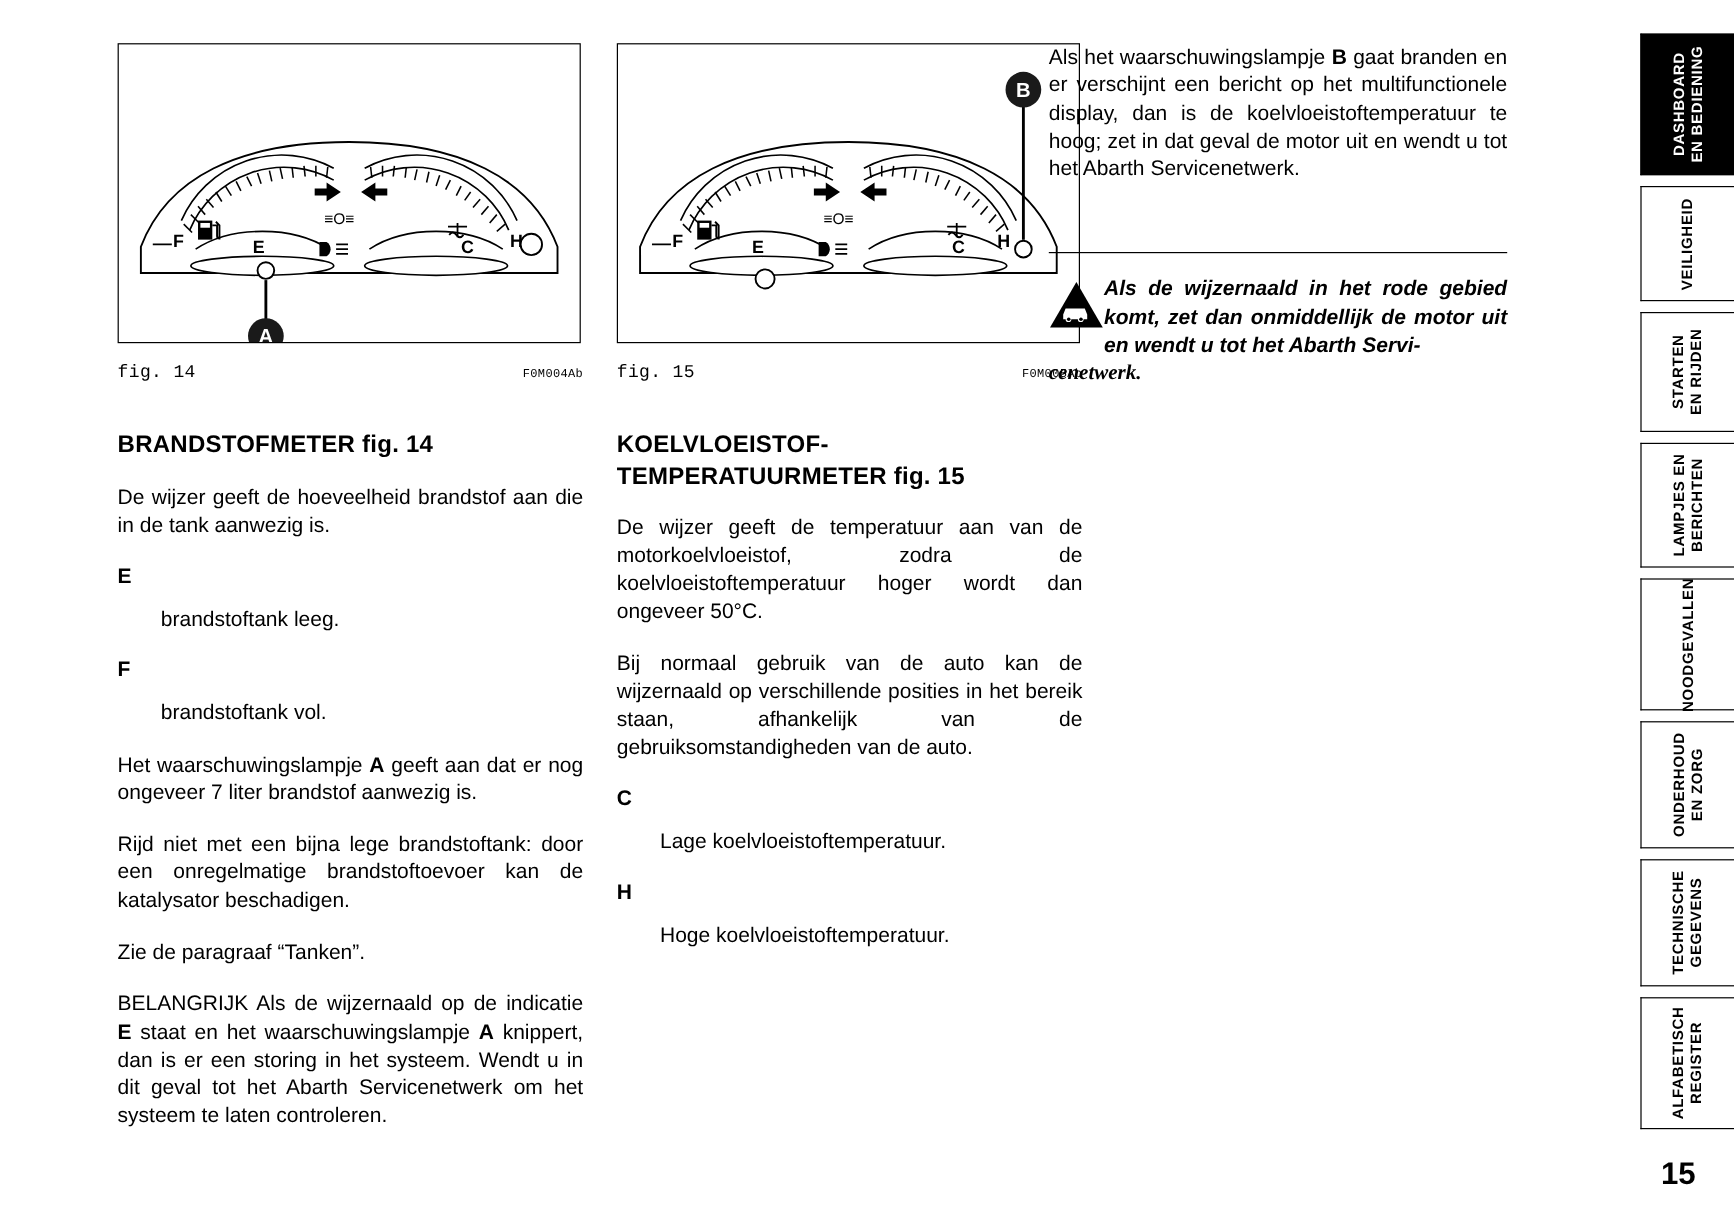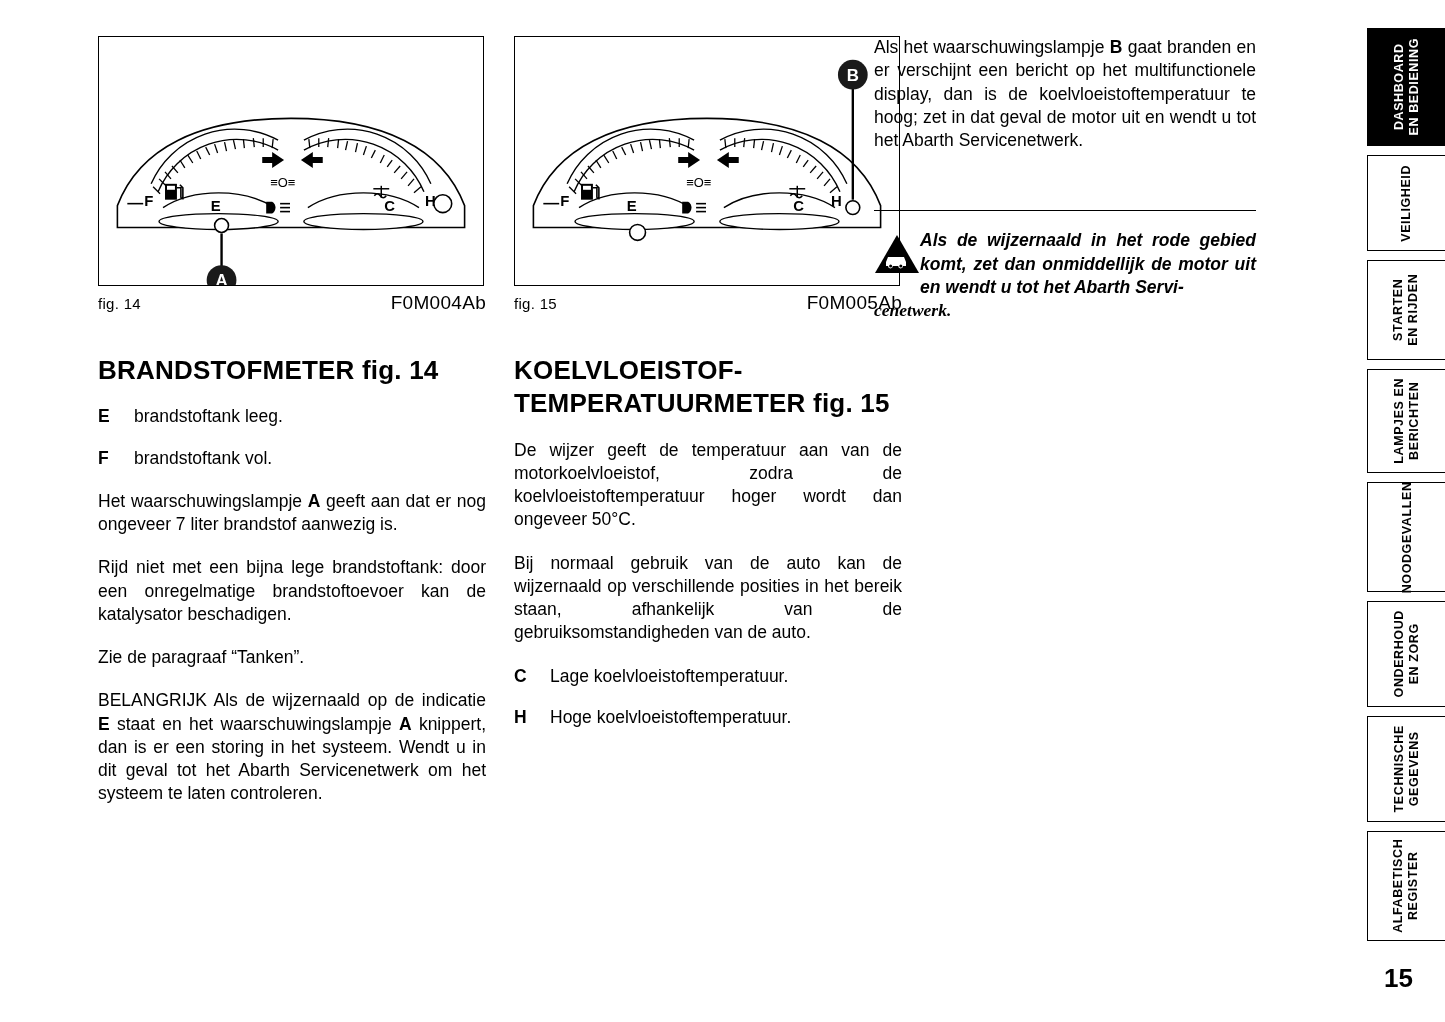--- a/index.html
+++ b/index.html
@@ -34,32 +34,33 @@
   
   .figbox {
     width: 386px;
     height: 250px;
     border: 1px solid #000;
     background: #fff;
     position: relative;
     box-sizing: border-box;
   }
   .figcaption {
-    margin-top: 6px;
+    margin-top: 16px;
     font-size: 15px;
     display: flex;
     justify-content: space-between;
     align-items: baseline;
     letter-spacing: 0.3px;
-  }
-  .figcaption .code { font-size: 19px; }
+    font-family: Liberation Mono, monospace;
+  }
+  .figcaption .code { font-size: 10px; }
 
   
   h2.heading {
-    font-size: 26px;
+    font-size: 20px;
     font-weight: bold;
     margin: 40px 0 18px 0;
     line-height: 1.28;
     letter-spacing: .2px;
   }
   p.body {
     font-size: 17.5px;
     line-height: 1.33;
     margin: 0 0 20px 0;
     text-align: justify;
@@ -72,21 +73,21 @@
     display: flex;
     font-size: 17.5px;
     line-height: 1.33;
     margin-bottom: 18px;
   }
   .defrow .key {
     font-weight: bold;
     width: 36px;
     flex: 0 0 36px;
   }
-  .defrow .val { flex: 1 1 auto; }
+  .defrow .val { flex: 1 1 auto; margin-top: 36px; }
   b { font-weight: bold; }
 
   
   .rule {
     border-top: 1px solid #000;
     margin: 58px 0 0 0;
     width: 382px;
   }
   .warnwrap {
     margin-top: 18px;
@@ -265,20 +266,21 @@
         <text x="123" y="251" text-anchor="middle" fill="#ffffff" font-family="Liberation Sans, sans-serif" font-size="17" font-weight="bold">A</text>
       </svg>
     </div>
     <div class="figcaption">
       <span>fig. 14</span>
       <span class="code">F0M004Ab</span>
     </div>
 
     <h2 class="heading">BRANDSTOFMETER fig. 14</h2>
 
+    <p class="body">De wijzer geeft de hoeveelheid brandstof aan die in de tank aanwezig is.</p>
 
     <div class="deflist">
       <div class="defrow">
         <span class="key">E</span>
         <span class="val">brandstoftank leeg.</span>
       </div>
       <div class="defrow">
         <span class="key">F</span>
         <span class="val">brandstoftank vol.</span>
       </div>

